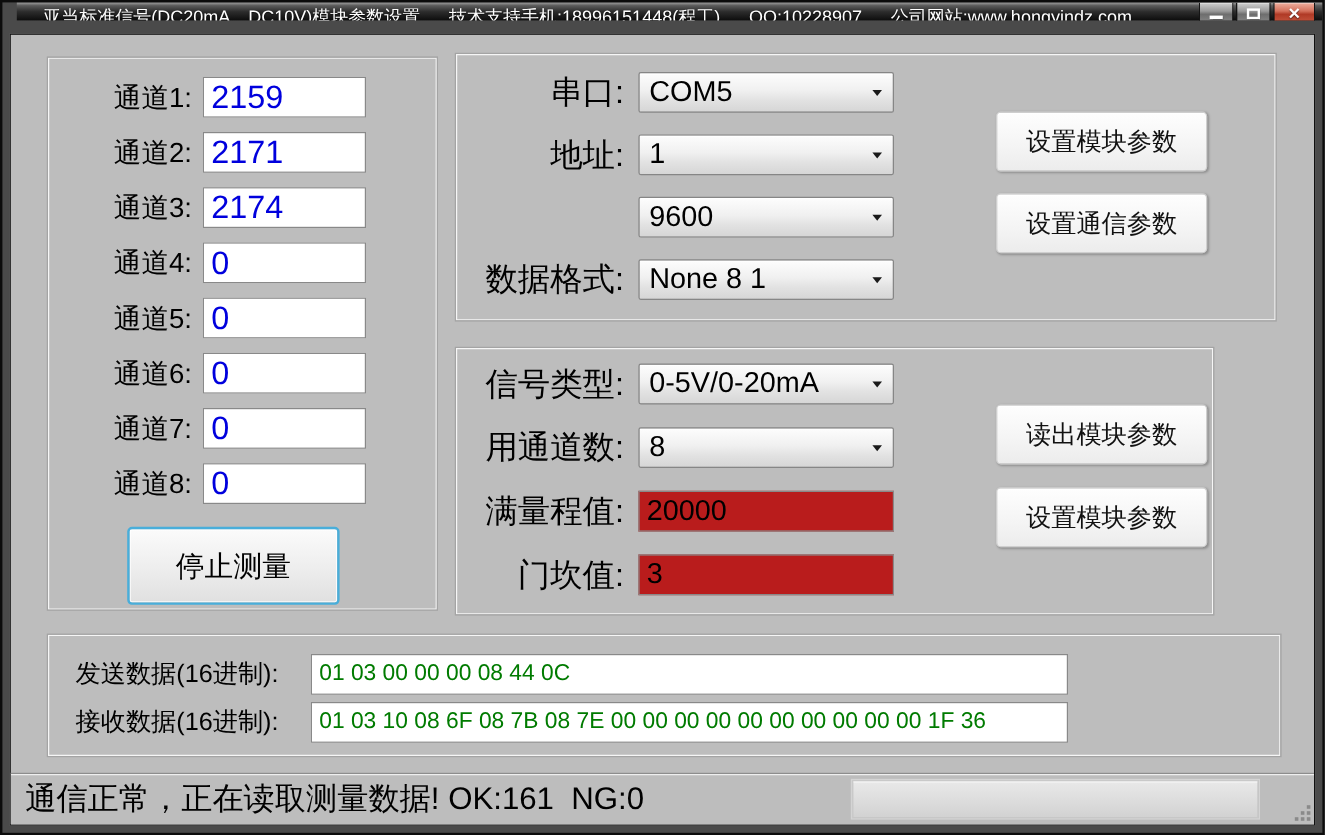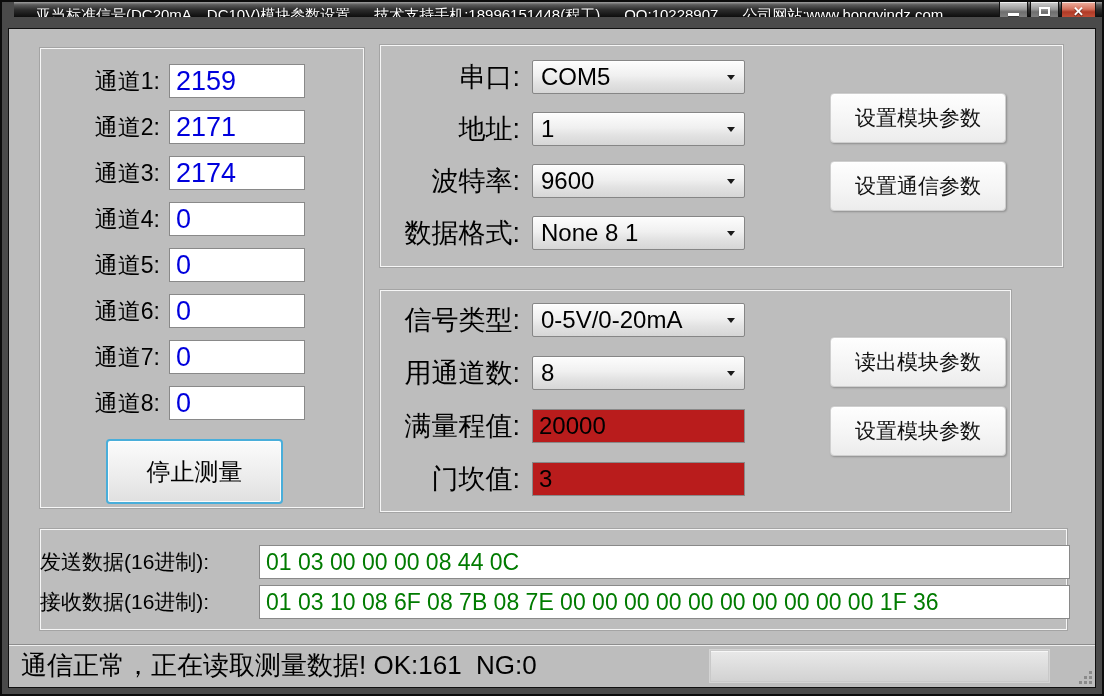--- a/index.html
+++ b/index.html
@@ -38,23 +38,23 @@
   .combo-text{position:absolute;left:8px;top:0;line-height:31px;font-size:24px;color:#000;white-space:nowrap;}
   .combo-arrow{position:absolute;right:9px;top:14px;width:0;height:0;
     border-left:4px solid transparent;border-right:4px solid transparent;border-top:5px solid #1a1a1a;}
   .fld-input{position:absolute;left:152px;top:0;width:213px;height:34px;box-sizing:border-box;border:1px solid #898989;
     background:#b91c1c;color:#000;font-size:24px;padding:0 6px;font-family:inherit;outline:none;}
   .params-btn{position:absolute;left:450px;width:176px;height:50px;box-sizing:border-box;border:1px solid #cfcfcf;
     border-radius:4px;background:linear-gradient(180deg,#fefefe,#f4f4f4 60%,#ececec);
     box-shadow:1px 1px 2px rgba(0,0,0,.25),inset 0 1px 0 #fff;font-size:21px;color:#111;font-family:inherit;cursor:pointer;
     display:flex;align-items:center;justify-content:center;}
   
-  .hex-label{position:absolute;left:0;top:0;width:215px;height:34px;line-height:34px;text-align:left;font-size:21px;color:#000;}
-  .hex-input{position:absolute;left:219px;top:0;width:811px;height:34px;box-sizing:border-box;border:1px solid #898989;
-    background:#fff;color:#007b00;font-size:23px;padding:0 6px;font-family:inherit;outline:none;white-space:pre;}
+  .hex-label{position:absolute;left:0;top:0;width:215px;height:34px;line-height:34px;text-align:center;font-size:21px;color:#000;}
+  .hex-input{position:absolute;left:219px;top:0;width:631px;height:34px;box-sizing:border-box;border:1px solid #898989;
+    background:#fff;color:#007b00;font-size:19px;padding:0 6px;font-family:inherit;outline:none;white-space:pre;}
   
   .statusbar{position:absolute;left:0;right:0;bottom:0;height:42px;border-top:1px solid #8d8d8d;
     box-shadow:inset 0 1px 0 #efefef;background:#bdbdbd;}
   .status-text{position:absolute;left:12px;top:0;line-height:41px;font-size:26px;color:#000;white-space:pre;}
   .progress{position:absolute;left:701px;top:5px;width:339px;height:32px;box-sizing:border-box;border:1px solid #c9c9c9;
     background:linear-gradient(180deg,#e9e9e9,#d2d2d2);box-shadow:inset 0 1px 0 #f7f7f7,0 0 0 1px rgba(255,255,255,.35);}
   .grip{position:absolute;right:3px;bottom:3px;width:14px;height:14px;}
   .grip::before{content:"";position:absolute;right:0;bottom:0;width:3px;height:3px;background:#8a8a8a;
     box-shadow:0 -5px #8a8a8a,0 -10px #8a8a8a,-5px 0 #8a8a8a,-5px -5px #8a8a8a,-10px 0 #8a8a8a;}
 </style>
@@ -125,21 +125,20 @@
         </div>
       </div>
       <div class="row" style="top:67px">
         <span class="fld-label">地址:</span>
         <div class="combo">
           <span class="combo-text">1</span>
           <span class="combo-arrow"></span>
         </div>
       </div>
       <div class="row" style="top:119px">
-        <span class="fld-label">波特率:</span>
         <div class="combo">
           <span class="combo-text">9600</span>
           <span class="combo-arrow"></span>
         </div>
       </div>
       <div class="row" style="top:171px">
         <span class="fld-label">数据格式:</span>
         <div class="combo">
           <span class="combo-text">None 8 1</span>
           <span class="combo-arrow"></span>

